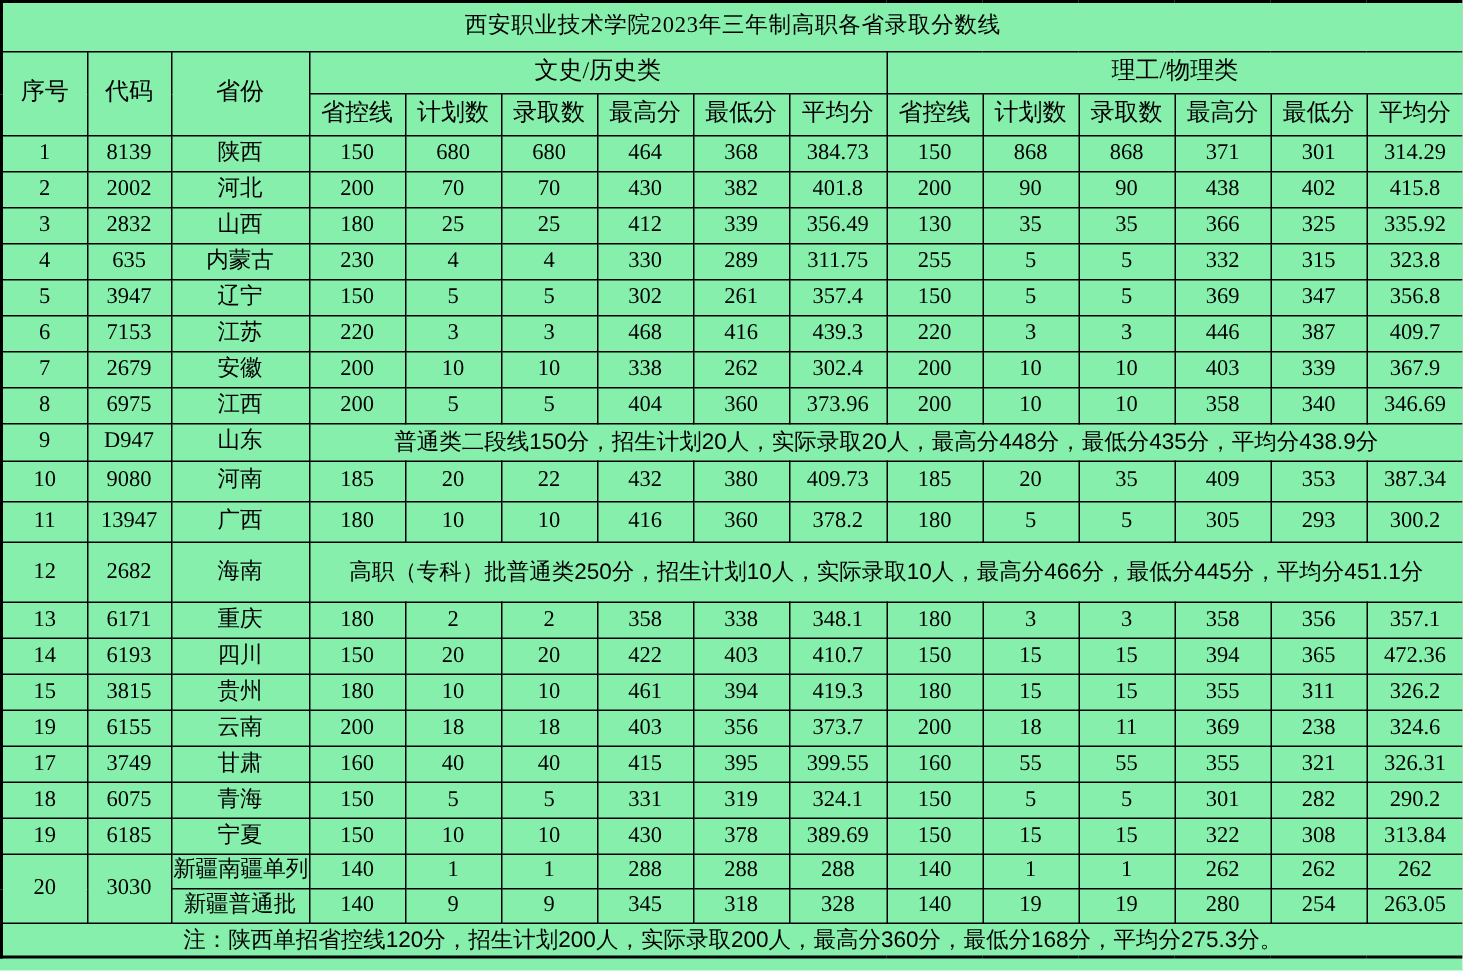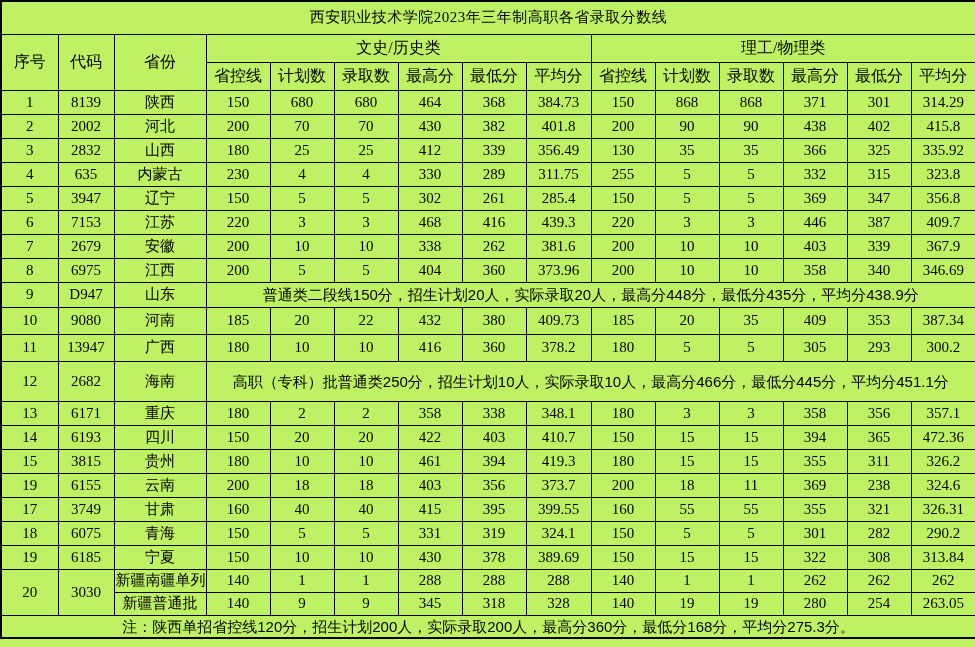--- a/index.html
+++ b/index.html
@@ -3,21 +3,21 @@
 <meta charset="utf-8">
 <style>
   html, body {
     margin: 0;
     padding: 0;
     background: #ffffff;
   }
   .sheet {
     width: 975px;
     height: 647px;
-    background: #bef264;
+    background: #86efac;
     overflow: hidden;
   }
   table.score-table {
     width: 975px;
     border-collapse: collapse;
     table-layout: fixed;
     border: 2px solid #000000;
     font-family: "Liberation Serif", "DejaVu Serif", serif;
     color: #000000;
   }
@@ -177,21 +177,21 @@
         </tr>
         <tr class="rh24">
           <td>5</td>
           <td>3947</td>
           <td>辽宁</td>
           <td>150</td>
           <td>5</td>
           <td>5</td>
           <td>302</td>
           <td>261</td>
-          <td>285.4</td>
+          <td>357.4</td>
           <td>150</td>
           <td>5</td>
           <td>5</td>
           <td>369</td>
           <td>347</td>
           <td>356.8</td>
         </tr>
         <tr class="rh24">
           <td>6</td>
           <td>7153</td>
@@ -211,21 +211,21 @@
         </tr>
         <tr class="rh24">
           <td>7</td>
           <td>2679</td>
           <td>安徽</td>
           <td>200</td>
           <td>10</td>
           <td>10</td>
           <td>338</td>
           <td>262</td>
-          <td>381.6</td>
+          <td>302.4</td>
           <td>200</td>
           <td>10</td>
           <td>10</td>
           <td>403</td>
           <td>339</td>
           <td>367.9</td>
         </tr>
         <tr class="rh24">
           <td>8</td>
           <td>6975</td>

